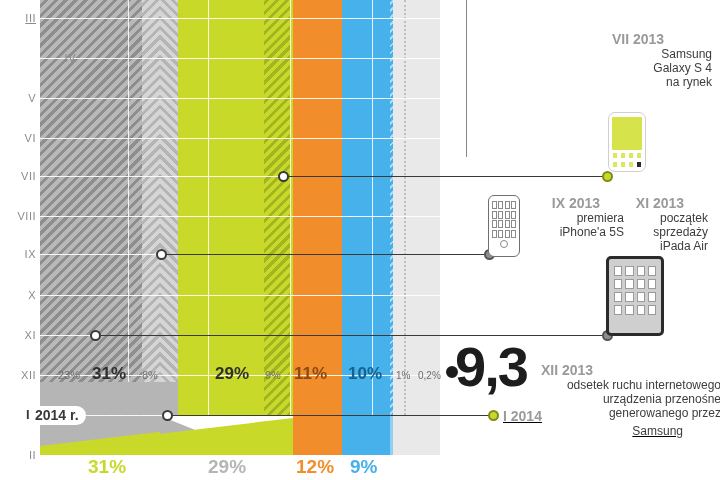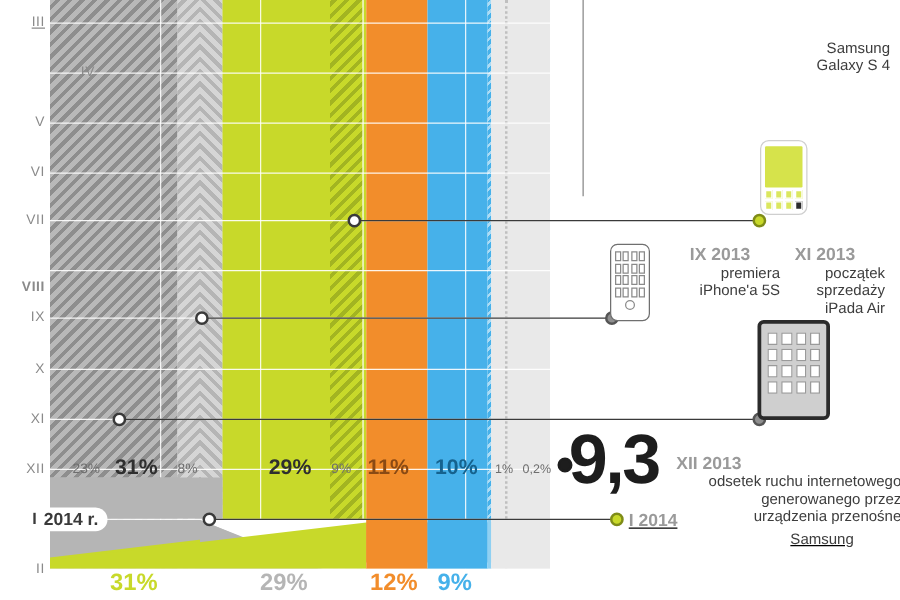--- a/index.html
+++ b/index.html
@@ -173,21 +173,21 @@
   <div class="hgrid" style="top:295px;"></div>
   <div class="hgrid" style="top:335px;"></div>
   <div class="hgrid" style="top:375px;"></div>
   <div class="hgrid" style="top:415px;background:#ffffff;"></div>
 
   <div class="ylab" style="top:12px;text-decoration:underline;">III</div>
   <div class="ylab" style="top:52px;padding-left:40px;">IV</div>
   <div class="ylab" style="top:92px;">V</div>
   <div class="ylab" style="top:132px;">VI</div>
   <div class="ylab" style="top:170px;">VII</div>
-  <div class="ylab" style="top:224px;font-weight:bold;">VIII</div>
+  <div class="ylab" style="top:210px;">VIII</div>
   <div class="ylab" style="top:248px;">IX</div>
   <div class="ylab" style="top:289px;">X</div>
   <div class="ylab" style="top:329px;">XI</div>
   <div class="ylab" style="top:369px;">XII</div>
   <div class="ylab bold" style="top:407px;width:30px;">I</div>
   <div class="year-pill" style="top:406px;">2014 r.</div>
   <div class="ylab" style="top:449px;">II</div>
 
   <div class="pct small" style="left:58px;top:369px;">23%</div>
   <div class="pct big" style="left:92px;top:364px;">31%</div>
@@ -220,22 +220,24 @@
   <div class="dot" style="left:90px;top:330px;"></div>
   <div class="dot filled-gray" style="left:602px;top:330px;"></div>
 
   <div class="dot filled-black" style="left:446px;top:366px;width:12px;height:12px;"></div>
 
   <div class="conn" style="left:172px;top:415px;width:322px;"></div>
   <div class="dot" style="left:162px;top:410px;"></div>
   <div class="dot filled-green" style="left:488px;top:410px;"></div>
 
   <div class="anno" style="left:612px;top:31px;width:100px;">
+    <div class="hd">VII 2013</div>
     <div class="bd">Samsung</div>
     <div class="bd">Galaxy S 4</div>
+    <div class="bd">na rynek</div>
   </div>
 
   <div class="phone-green" style="left:608px;top:112px;">
     <div class="scr"></div>
     <div class="keys">
       <i></i>
         <i></i>
         <i></i>
         <i></i>
       <i></i>
@@ -298,22 +300,22 @@
         <i></i>
         <i></i>
         <i></i>
     </div>
   </div>
 
   <div class="bignum" style="left:455px;top:340px;">9,3</div>
   <div class="anno" style="left:541px;top:362px;width:180px;">
     <div class="hd">XII 2013</div>
     <div class="bd">odsetek ruchu internetowego</div>
+    <div class="bd">urządzenia przenośne</div>
     <div class="bd">generowanego przez</div>
-    <div class="bd">urządzenia przenośne</div>
   </div>
 
   <div class="anno" style="left:503px;top:408px;width:180px;text-decoration:underline;">
     <div class="hd" style="color:#9a9a9a;">I 2014</div>
     <div class="bd">Samsung</div>
   </div>
 
 </div>
 
 </body></html>

